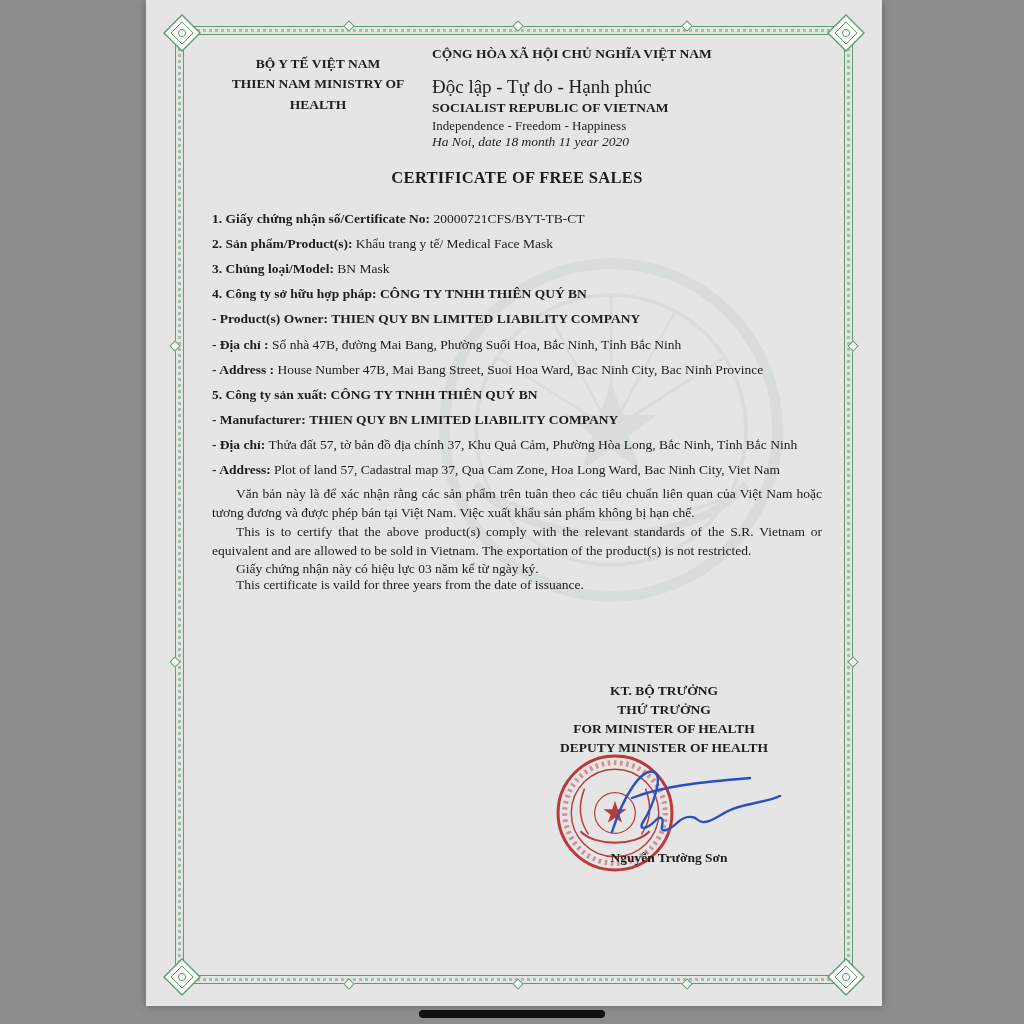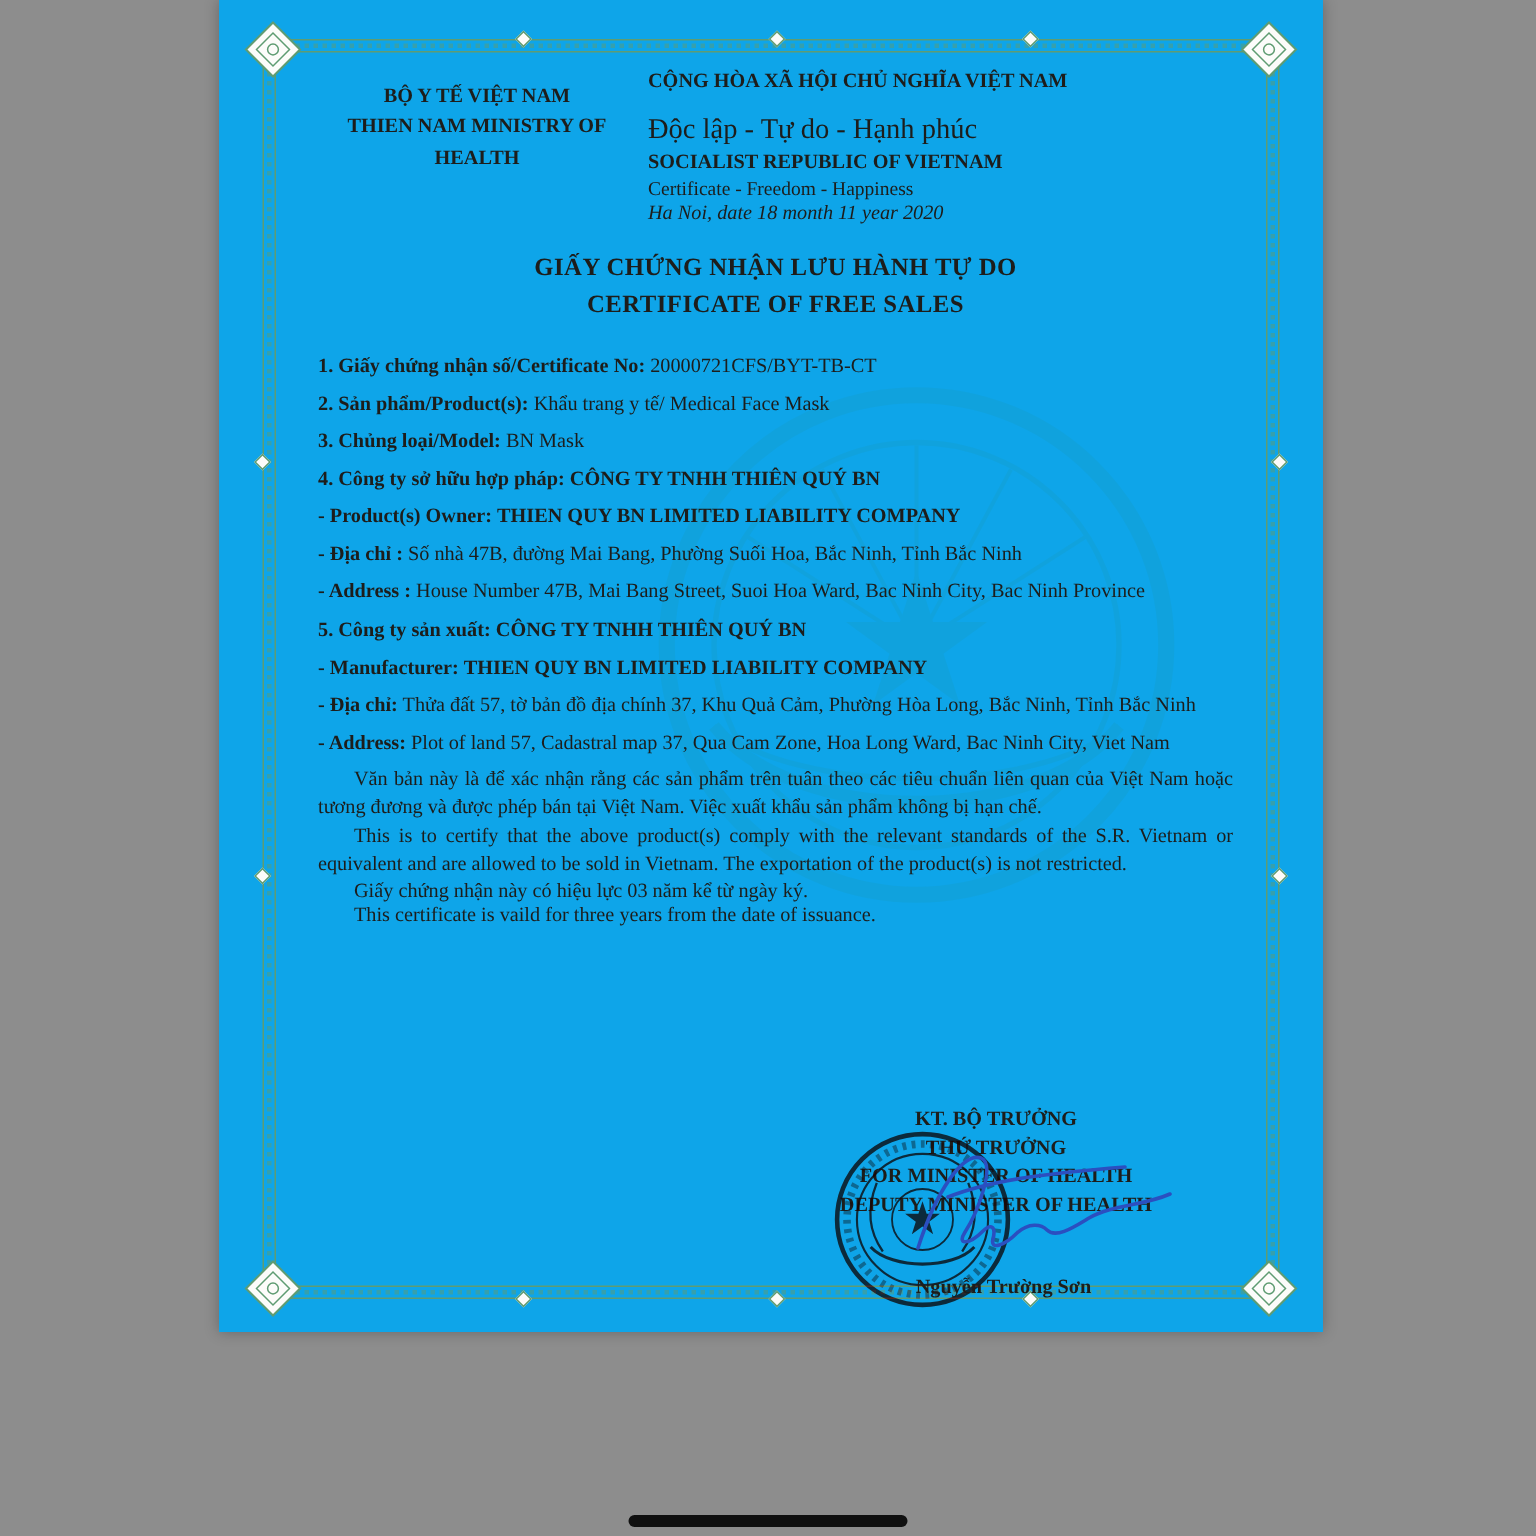--- a/index.html
+++ b/index.html
@@ -5,22 +5,22 @@
   * { margin:0; padding:0; box-sizing:border-box; }
   html,body { width:1024px; height:1024px; }
   body {
     background:#8d8d8d;
     font-family:"Liberation Serif","DejaVu Serif",serif;
     color:#1d1d1b;
     position:relative;
     overflow:hidden;
   }
   .page {
-    position:absolute; left:146px; top:0; width:736px; height:888px;
-    background:#0ea5e9; box-shadow:0 0 9px rgba(0,0,0,.28);
+    position:absolute; left:146px; top:0; width:736px; height:1006px;
+    background:#e5e5e5; box-shadow:0 0 9px rgba(0,0,0,.28);
   }
   
   .frame {
     position:absolute; left:29px; right:29px; top:26px; bottom:22px;
     border:1.5px solid #5f9c72;
   }
   .frame::before {
     content:""; position:absolute; inset:2px;
     border:3px dotted rgba(95,156,114,.5);
   }
@@ -65,21 +65,21 @@
   .fields { margin-top:18px; font-size:13.5px; line-height:1.42; }
   .row { margin-bottom:6px; }
   .lbl { font-weight:bold; }
   .val.b { font-weight:bold; }
   .gap { }
 
   .para { font-size:13.5px; line-height:1.4; text-indent:24px; text-align:justify; }
   .valid { font-size:13.5px; text-indent:24px; }
 
   .sig-block {
-    position:absolute; left:368px; top:736px; width:300px;
+    position:absolute; left:368px; top:681px; width:300px;
     text-align:center; font-weight:bold; font-size:13.5px; line-height:1.42; z-index:2;
   }
   .stamp { position:absolute; left:408px; top:752px; width:122px; height:122px; opacity:.9; z-index:4; mix-blend-mode:multiply; }
   .sig-ink { position:absolute; left:452px; top:760px; width:192px; height:90px; z-index:5; }
   .signer { position:absolute; left:418px; top:850px; width:210px; text-align:center; font-weight:bold; font-size:13.5px; z-index:6; }
 
   .home-bar {
     position:absolute; left:419px; top:1010px; width:186px; height:8px;
     background:#101010; border-radius:4px;
   }
@@ -152,27 +152,26 @@
     <div class="hdr">
       <div class="h-left">
         <div>BỘ Y TẾ VIỆT NAM</div>
         <div>THIEN NAM MINISTRY OF</div>
         <div>HEALTH</div>
       </div>
       <div class="h-right">
         <div class="b1">CỘNG HÒA XÃ HỘI CHỦ NGHĨA VIỆT NAM</div>
         <div class="b2">Độc lập - Tự do - Hạnh phúc</div>
         <div class="b3">SOCIALIST REPUBLIC OF VIETNAM</div>
-        <div class="b4">Certificate - Freedom - Happiness</div>
+        <div class="b4">Independence - Freedom - Happiness</div>
         <div class="date">Ha Noi, date 18 month 11 year 2020</div>
       </div>
     </div>
 
     <div class="title">
-      <div>GIẤY CHỨNG NHẬN LƯU HÀNH TỰ DO</div>
       <div>CERTIFICATE OF FREE SALES</div>
     </div>
 
     <div class="fields">
       <div class="row">
         <span class="lbl">1. Giấy chứng nhận số/Certificate No:</span>
         <span class="val gap">20000721CFS/BYT-TB-CT</span>
       </div>
       <div class="row">
         <span class="lbl">2. Sản phẩm/Product(s):</span>

